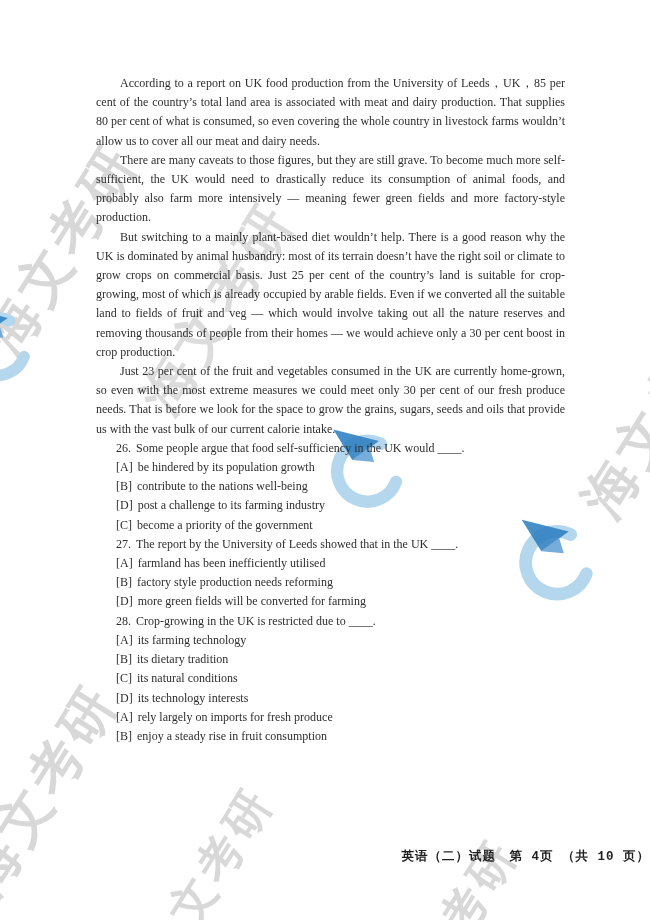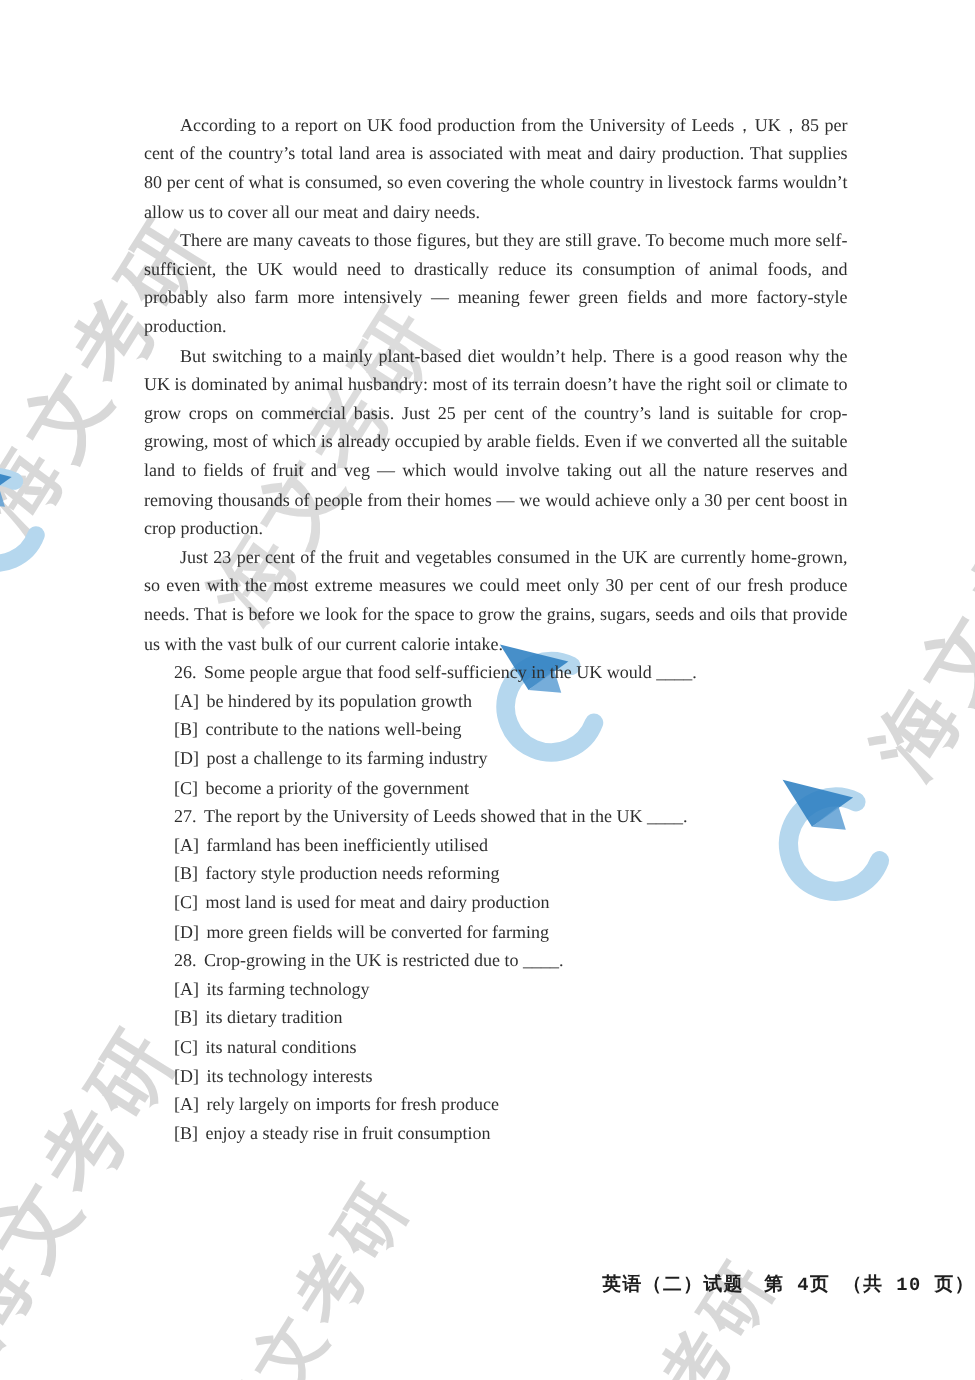--- a/index.html
+++ b/index.html
@@ -95,21 +95,20 @@
       <p class="option"><span class="opt-label">[A]</span><span>be hindered by its population growth</span></p>
       <p class="option"><span class="opt-label">[B]</span><span>contribute to the nations well-being</span></p>
       <p class="option"><span class="opt-label">[D]</span><span>post a challenge to its farming industry</span></p>
       <p class="option"><span class="opt-label">[C]</span><span>become a priority of the government</span></p>
     </div>
 
     <div class="question">
       <p class="q-stem"><span class="q-num">27.</span><span>The report by the University of Leeds showed that in the UK ____.</span></p>
       <p class="option"><span class="opt-label">[A]</span><span>farmland has been inefficiently utilised</span></p>
       <p class="option"><span class="opt-label">[B]</span><span>factory style production needs reforming</span></p>
-      <p class="option"><span class="opt-label">[C]</span><span>most land is used for meat and dairy production</span></p>
       <p class="option"><span class="opt-label">[D]</span><span>more green fields will be converted for farming</span></p>
     </div>
 
     <div class="question">
       <p class="q-stem"><span class="q-num">28.</span><span>Crop-growing in the UK is restricted due to ____.</span></p>
       <p class="option"><span class="opt-label">[A]</span><span>its farming technology</span></p>
       <p class="option"><span class="opt-label">[B]</span><span>its dietary tradition</span></p>
       <p class="option"><span class="opt-label">[C]</span><span>its natural conditions</span></p>
       <p class="option"><span class="opt-label">[D]</span><span>its technology interests</span></p>
     </div>

